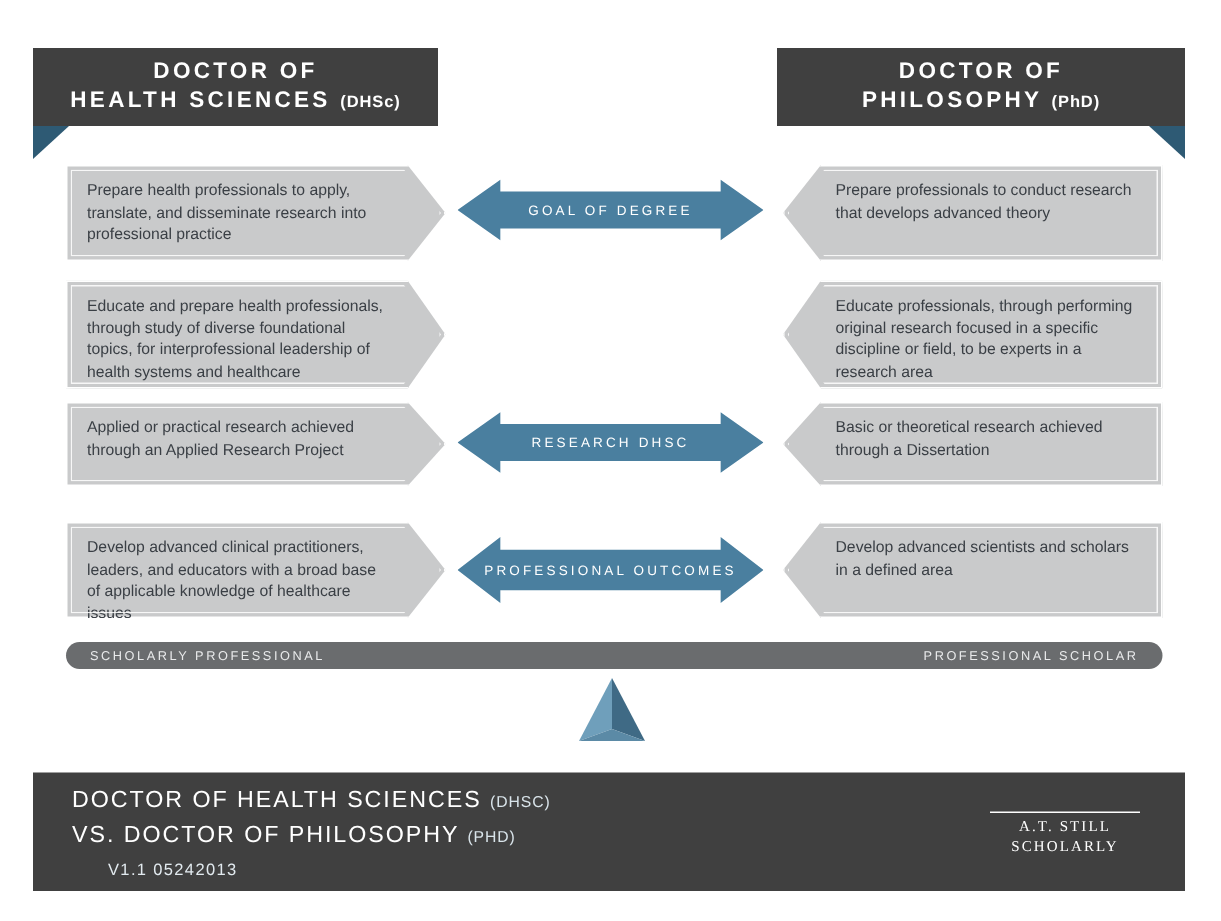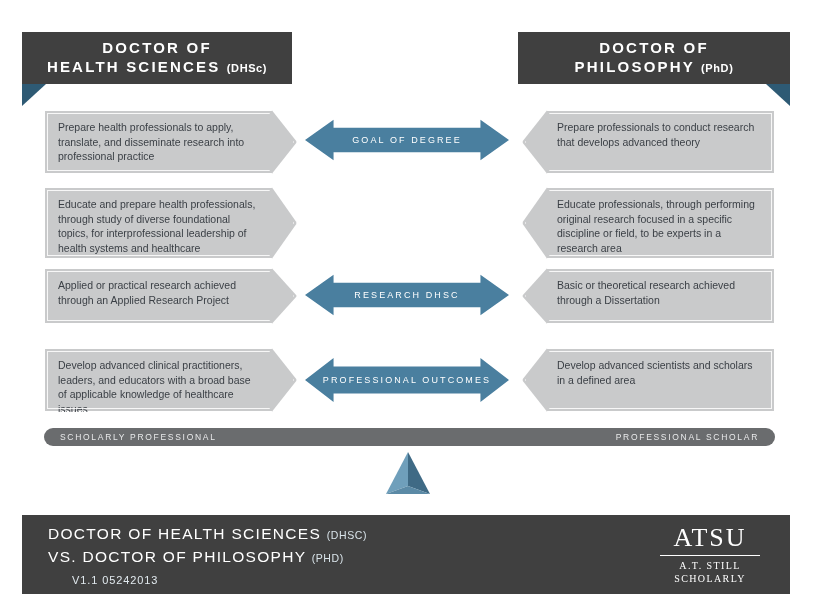--- a/index.html
+++ b/index.html
@@ -286,21 +286,20 @@
         <span>DOCTOR OF HEALTH SCIENCES</span>
         <span class="paren">(DHSC)</span>
       </div>
       <div class="ft-line">
         <span>VS. DOCTOR OF PHILOSOPHY</span>
         <span class="paren">(PHD)</span>
       </div>
       <div id="ft-version">V1.1 05242013</div>
     </div>
     <div id="logo">
-      <div id="logo-main">ATSU</div>
       <div id="logo-rule"></div>
       <div id="logo-sub">
         <span>A.T. STILL</span><br>
         <span>SCHOLARLY</span>
       </div>
     </div>
   </div>
 
 </div>
 

